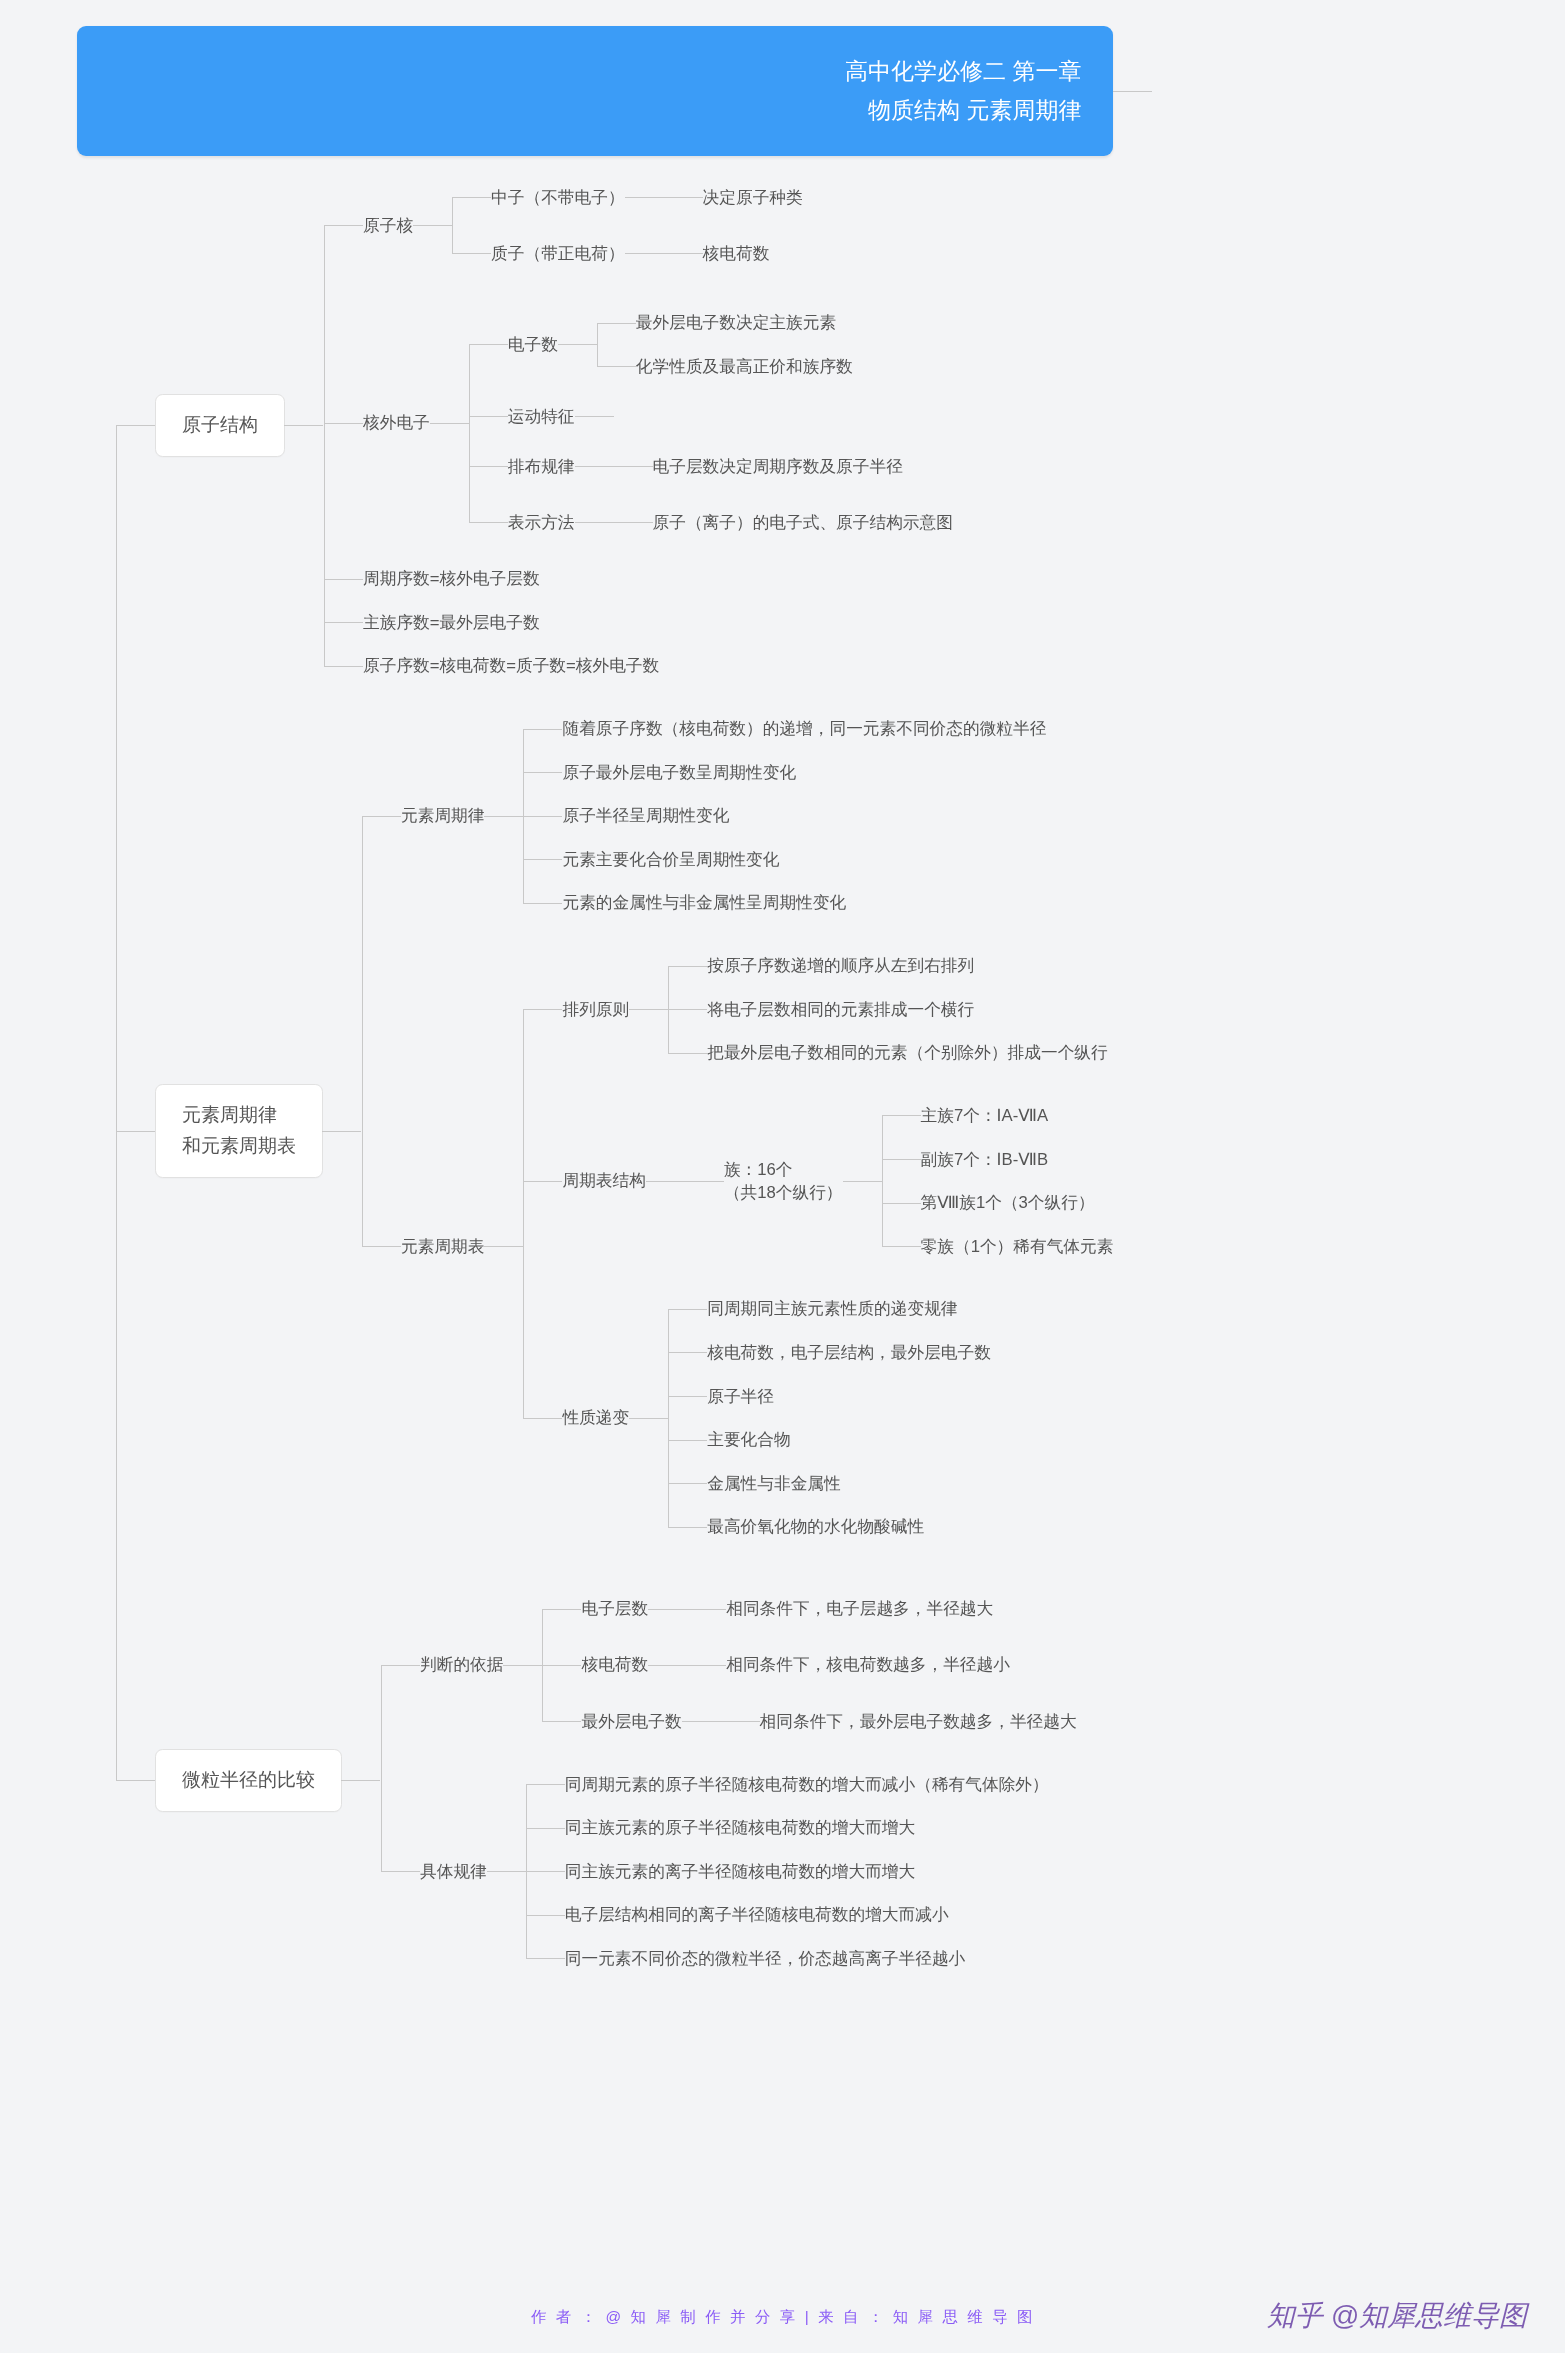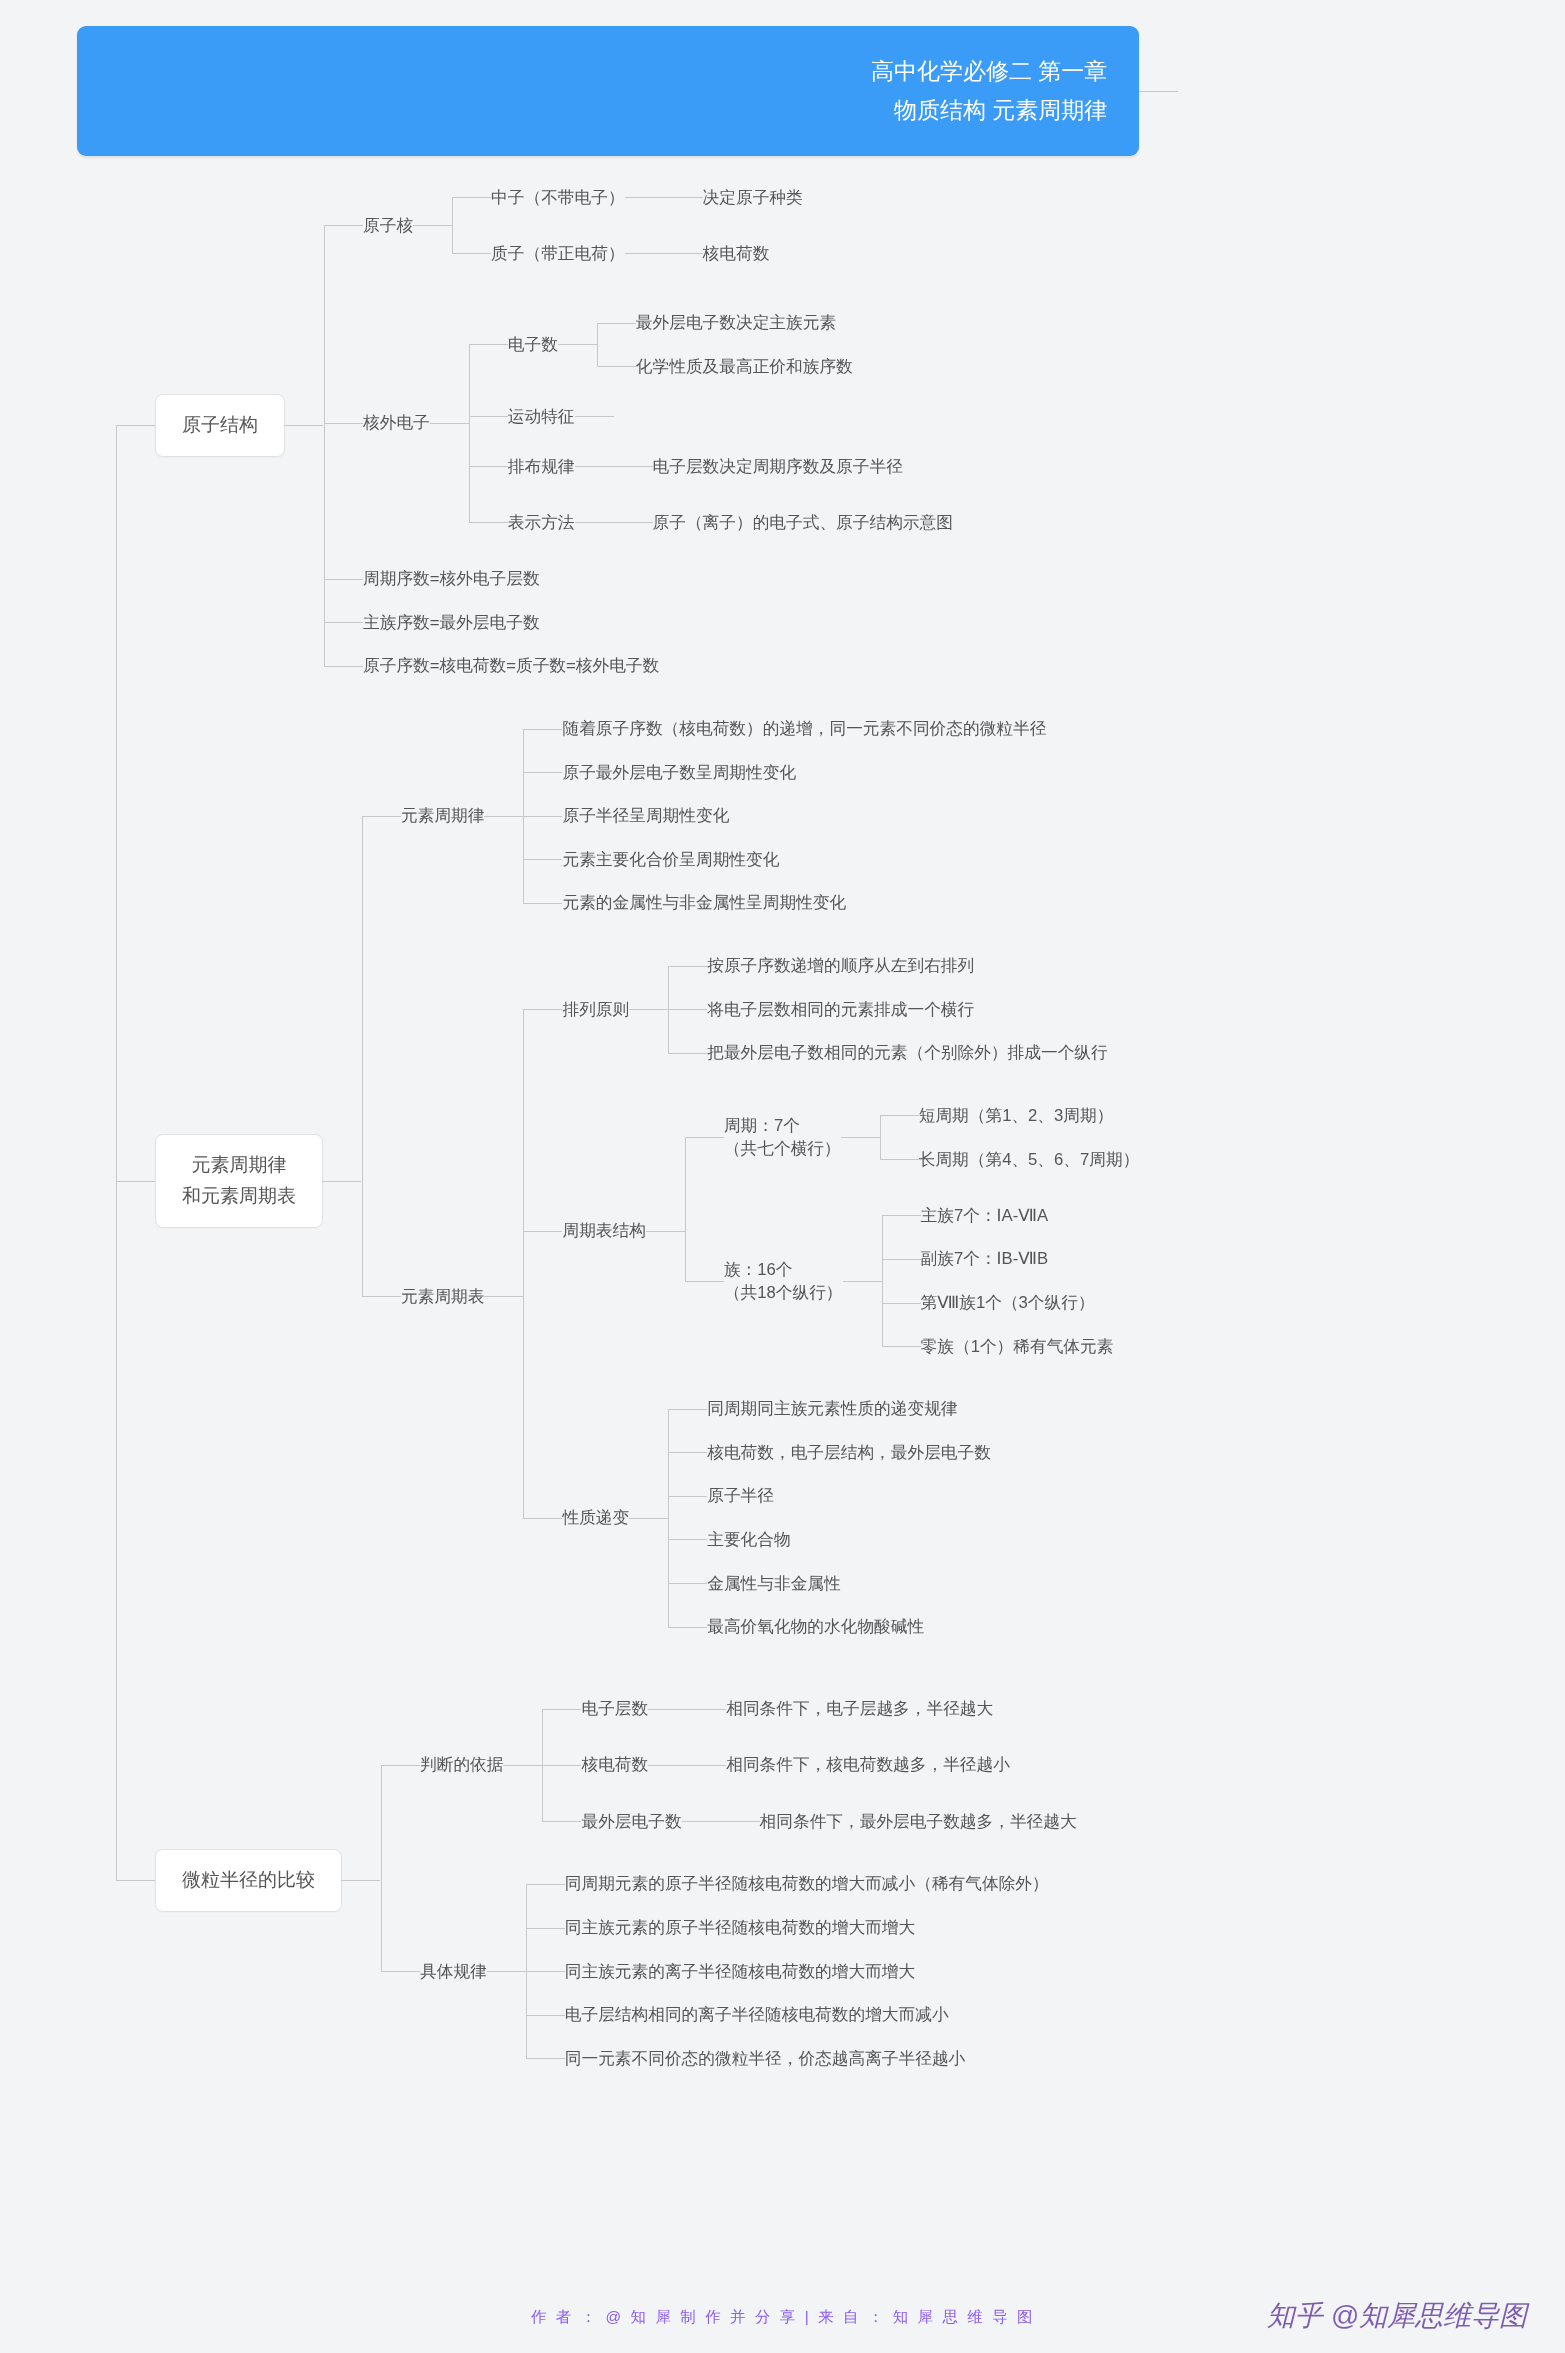--- a/index.html
+++ b/index.html
@@ -57,21 +57,21 @@
   padding:3.9px 0;
   color:#555;
 }
 .boxed {
   background:#fff;
   border:0.6px solid #e1e1e1;
   border-radius:7.7px;
   padding:15.4px 26px;
   box-shadow:0 0.6px 1.3px rgba(0,0,0,.02);
   font-size:19px;
-  text-align:center;
+  text-align:left;
   line-height:1.6;
 }
 .root {
   background:#3b9cf7;
   color:#fff;
   border-radius:9px;
   padding:26px 32px;
   font-size:23px;
   line-height:1.7;
   text-align:right;
@@ -219,31 +219,20 @@
                       <div class="lbl">将电子层数相同的元素排成一个横行</div>
                     </li>
                     <li class="node">
                       <div class="lbl">把最外层电子数相同的元素（个别除外）排成一个纵行</div>
                     </li>
                   </ul>
                 </li>
                 <li class="node has-children">
                   <div class="lbl">周期表结构</div>
                   <ul class="children">
-                    <li class="node has-children">
-                      <div class="lbl">周期：7个<br>（共七个横行）</div>
-                      <ul class="children">
-                        <li class="node">
-                          <div class="lbl">短周期（第1、2、3周期）</div>
-                        </li>
-                        <li class="node">
-                          <div class="lbl">长周期（第4、5、6、7周期）</div>
-                        </li>
-                      </ul>
-                    </li>
                     <li class="node has-children">
                       <div class="lbl">族：16个<br>（共18个纵行）</div>
                       <ul class="children">
                         <li class="node">
                           <div class="lbl">主族7个：ⅠA-ⅦA</div>
                         </li>
                         <li class="node">
                           <div class="lbl">副族7个：ⅠB-ⅦB</div>
                         </li>
                         <li class="node">

